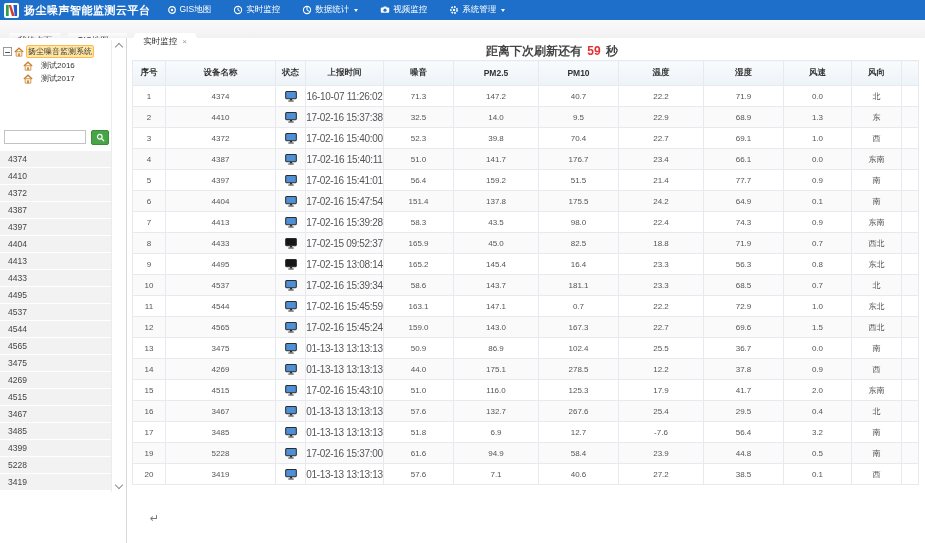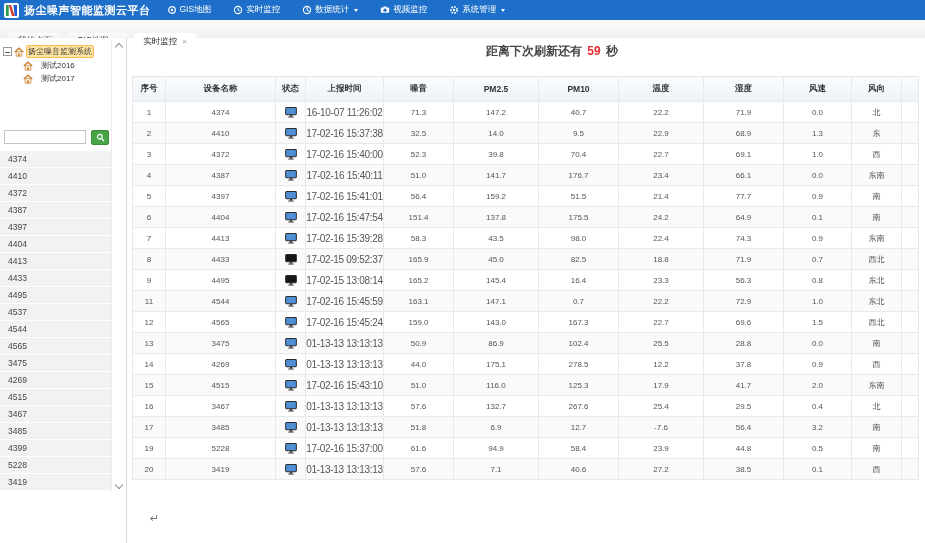--- a/index.html
+++ b/index.html
@@ -43,21 +43,21 @@
   .sb-scrollbar{position:absolute;top:2px;right:1px;width:13px;height:452px;background:#fff;border-left:1px solid #ececec;
                 display:flex;flex-direction:column;justify-content:space-between;align-items:center}
   .chev{width:5px;height:5px;border-left:1.4px solid #8f8f8f;border-top:1.4px solid #8f8f8f}
   .chev.up{transform:rotate(45deg);margin-top:4px}
   .chev.down{transform:rotate(225deg);margin-bottom:4px}
 
   
   .main{position:absolute;top:38px;left:127px;right:0;bottom:0;background:#fff}
   .refresh{margin-top:5px;text-align:center;font-size:12px;font-weight:bold;color:#444;padding-left:52px;white-space:nowrap}
   .refresh .sec{color:#e62e2e;padding:0 2px}
-  table{border-collapse:collapse;margin:16px 0 0 5px;table-layout:fixed;width:786px}
+  table{border-collapse:collapse;margin:0 0 0 5px;table-layout:fixed;width:786px}
   th,td{border:1px solid #e6eaee;text-align:center;overflow:hidden;white-space:nowrap;padding:0}
   th{height:24px;background:linear-gradient(#f9fbfd,#eef3f8);font-size:8.5px;color:#333;font-weight:bold}
   td{height:20px;font-size:8px;color:#555}
   td.time{letter-spacing:-.3px;font-size:10px}
   tbody tr:nth-child(even) td{background:#fafafa}
   td svg{vertical-align:middle}
   .return-mark{position:absolute;left:23px;top:474px;color:#777;font-size:11px}
 </style>
 </head>
 <body>
@@ -408,20 +408,38 @@
           <td>165.2</td>
           <td>145.4</td>
           <td>16.4</td>
           <td>23.3</td>
           <td>56.3</td>
           <td>0.8</td>
           <td>东北</td>
           <td></td>
         </tr>
         <tr>
+          <td>10</td>
+          <td>4537</td>
+          <td><span><svg viewBox="0 0 14 13" width="12" height="11">
+                <rect x="0.7" y="0.7" width="12.6" height="8.4" rx="1" fill="#4e8fd6" stroke="#2b2b2b" stroke-width="1.2"></rect>
+                <rect x="5.7" y="9.4" width="2.6" height="1.7" fill="#2b2b2b"></rect>
+                <rect x="3.7" y="11.2" width="6.6" height="1.3" rx="0.5" fill="#2b2b2b"></rect>
+              </svg></span></td>
+          <td class="time">17-02-16 15:39:34</td>
+          <td>58.6</td>
+          <td>143.7</td>
+          <td>181.1</td>
+          <td>23.3</td>
+          <td>68.5</td>
+          <td>0.7</td>
+          <td>北</td>
+          <td></td>
+        </tr>
+        <tr>
           <td>11</td>
           <td>4544</td>
           <td><span><svg viewBox="0 0 14 13" width="12" height="11">
                 <rect x="0.7" y="0.7" width="12.6" height="8.4" rx="1" fill="#4e8fd6" stroke="#2b2b2b" stroke-width="1.2"></rect>
                 <rect x="5.7" y="9.4" width="2.6" height="1.7" fill="#2b2b2b"></rect>
                 <rect x="3.7" y="11.2" width="6.6" height="1.3" rx="0.5" fill="#2b2b2b"></rect>
               </svg></span></td>
           <td class="time">17-02-16 15:45:59</td>
           <td>163.1</td>
           <td>147.1</td>
@@ -456,21 +474,21 @@
           <td><span><svg viewBox="0 0 14 13" width="12" height="11">
                 <rect x="0.7" y="0.7" width="12.6" height="8.4" rx="1" fill="#4e8fd6" stroke="#2b2b2b" stroke-width="1.2"></rect>
                 <rect x="5.7" y="9.4" width="2.6" height="1.7" fill="#2b2b2b"></rect>
                 <rect x="3.7" y="11.2" width="6.6" height="1.3" rx="0.5" fill="#2b2b2b"></rect>
               </svg></span></td>
           <td class="time">01-13-13 13:13:13</td>
           <td>50.9</td>
           <td>86.9</td>
           <td>102.4</td>
           <td>25.5</td>
-          <td>28.8</td>
+          <td>36.7</td>
           <td>0.0</td>
           <td>南</td>
           <td></td>
         </tr>
         <tr>
           <td>14</td>
           <td>4269</td>
           <td><span><svg viewBox="0 0 14 13" width="12" height="11">
                 <rect x="0.7" y="0.7" width="12.6" height="8.4" rx="1" fill="#4e8fd6" stroke="#2b2b2b" stroke-width="1.2"></rect>
                 <rect x="5.7" y="9.4" width="2.6" height="1.7" fill="#2b2b2b"></rect>

